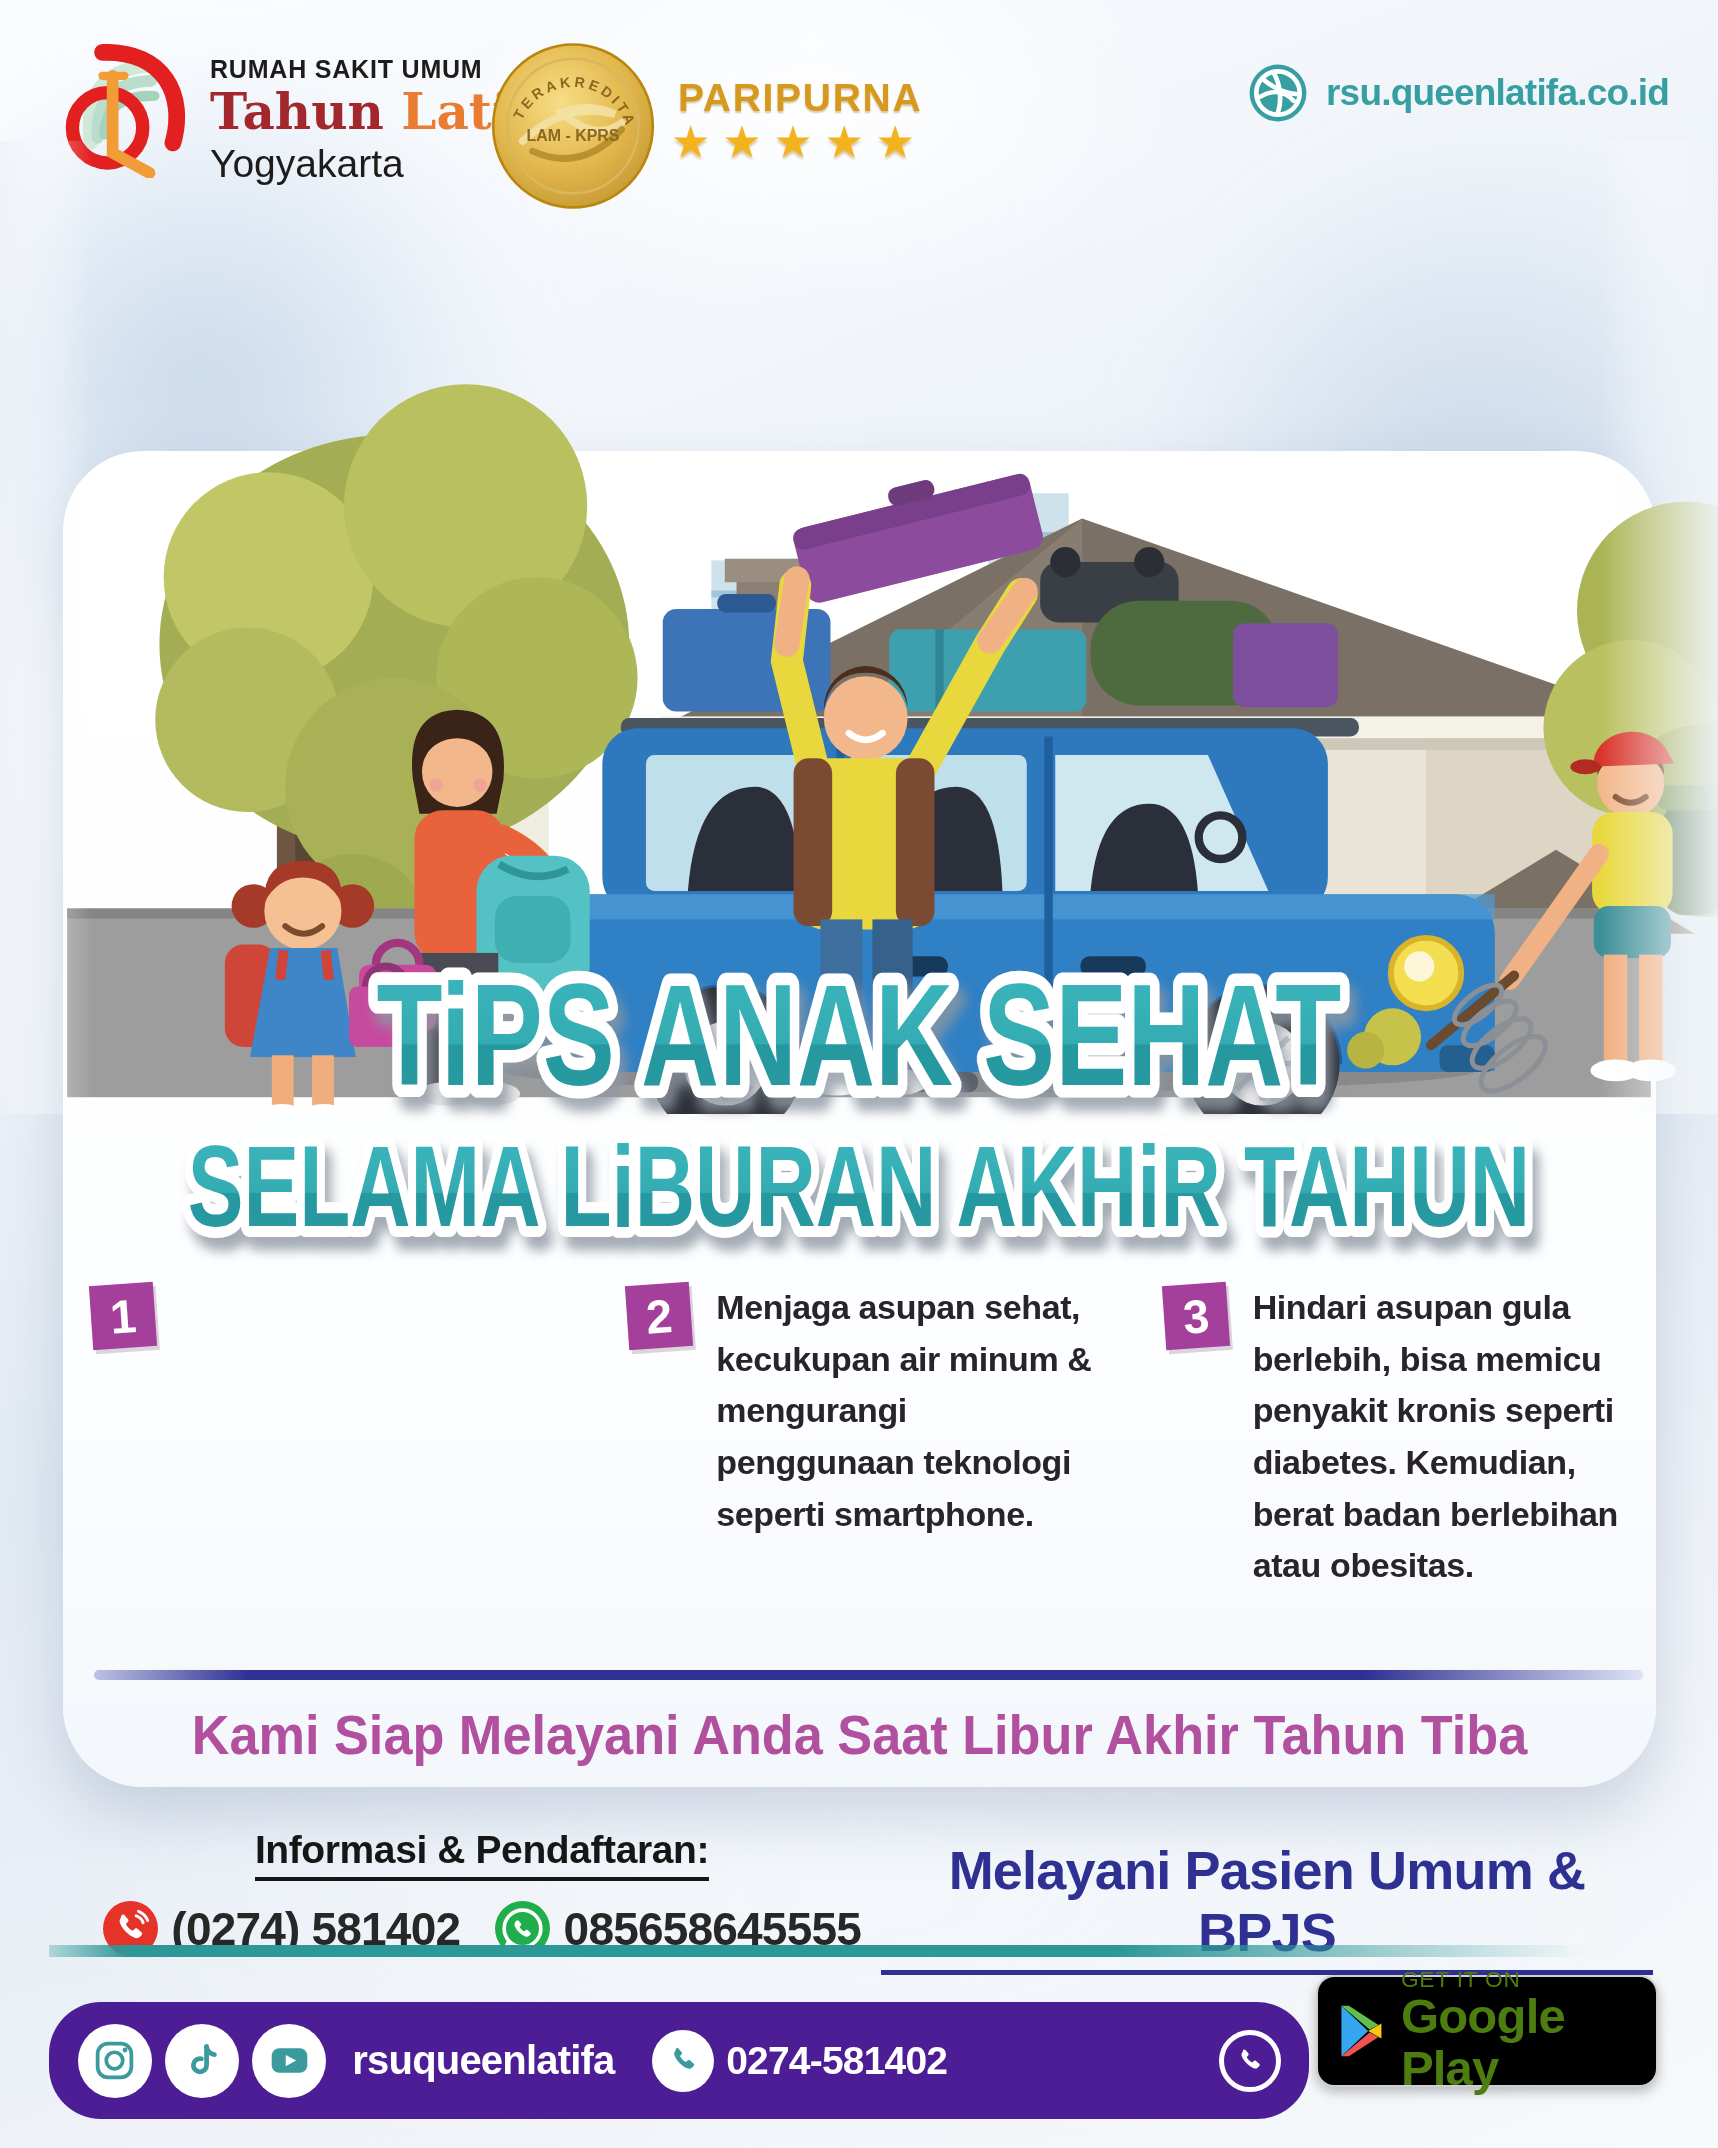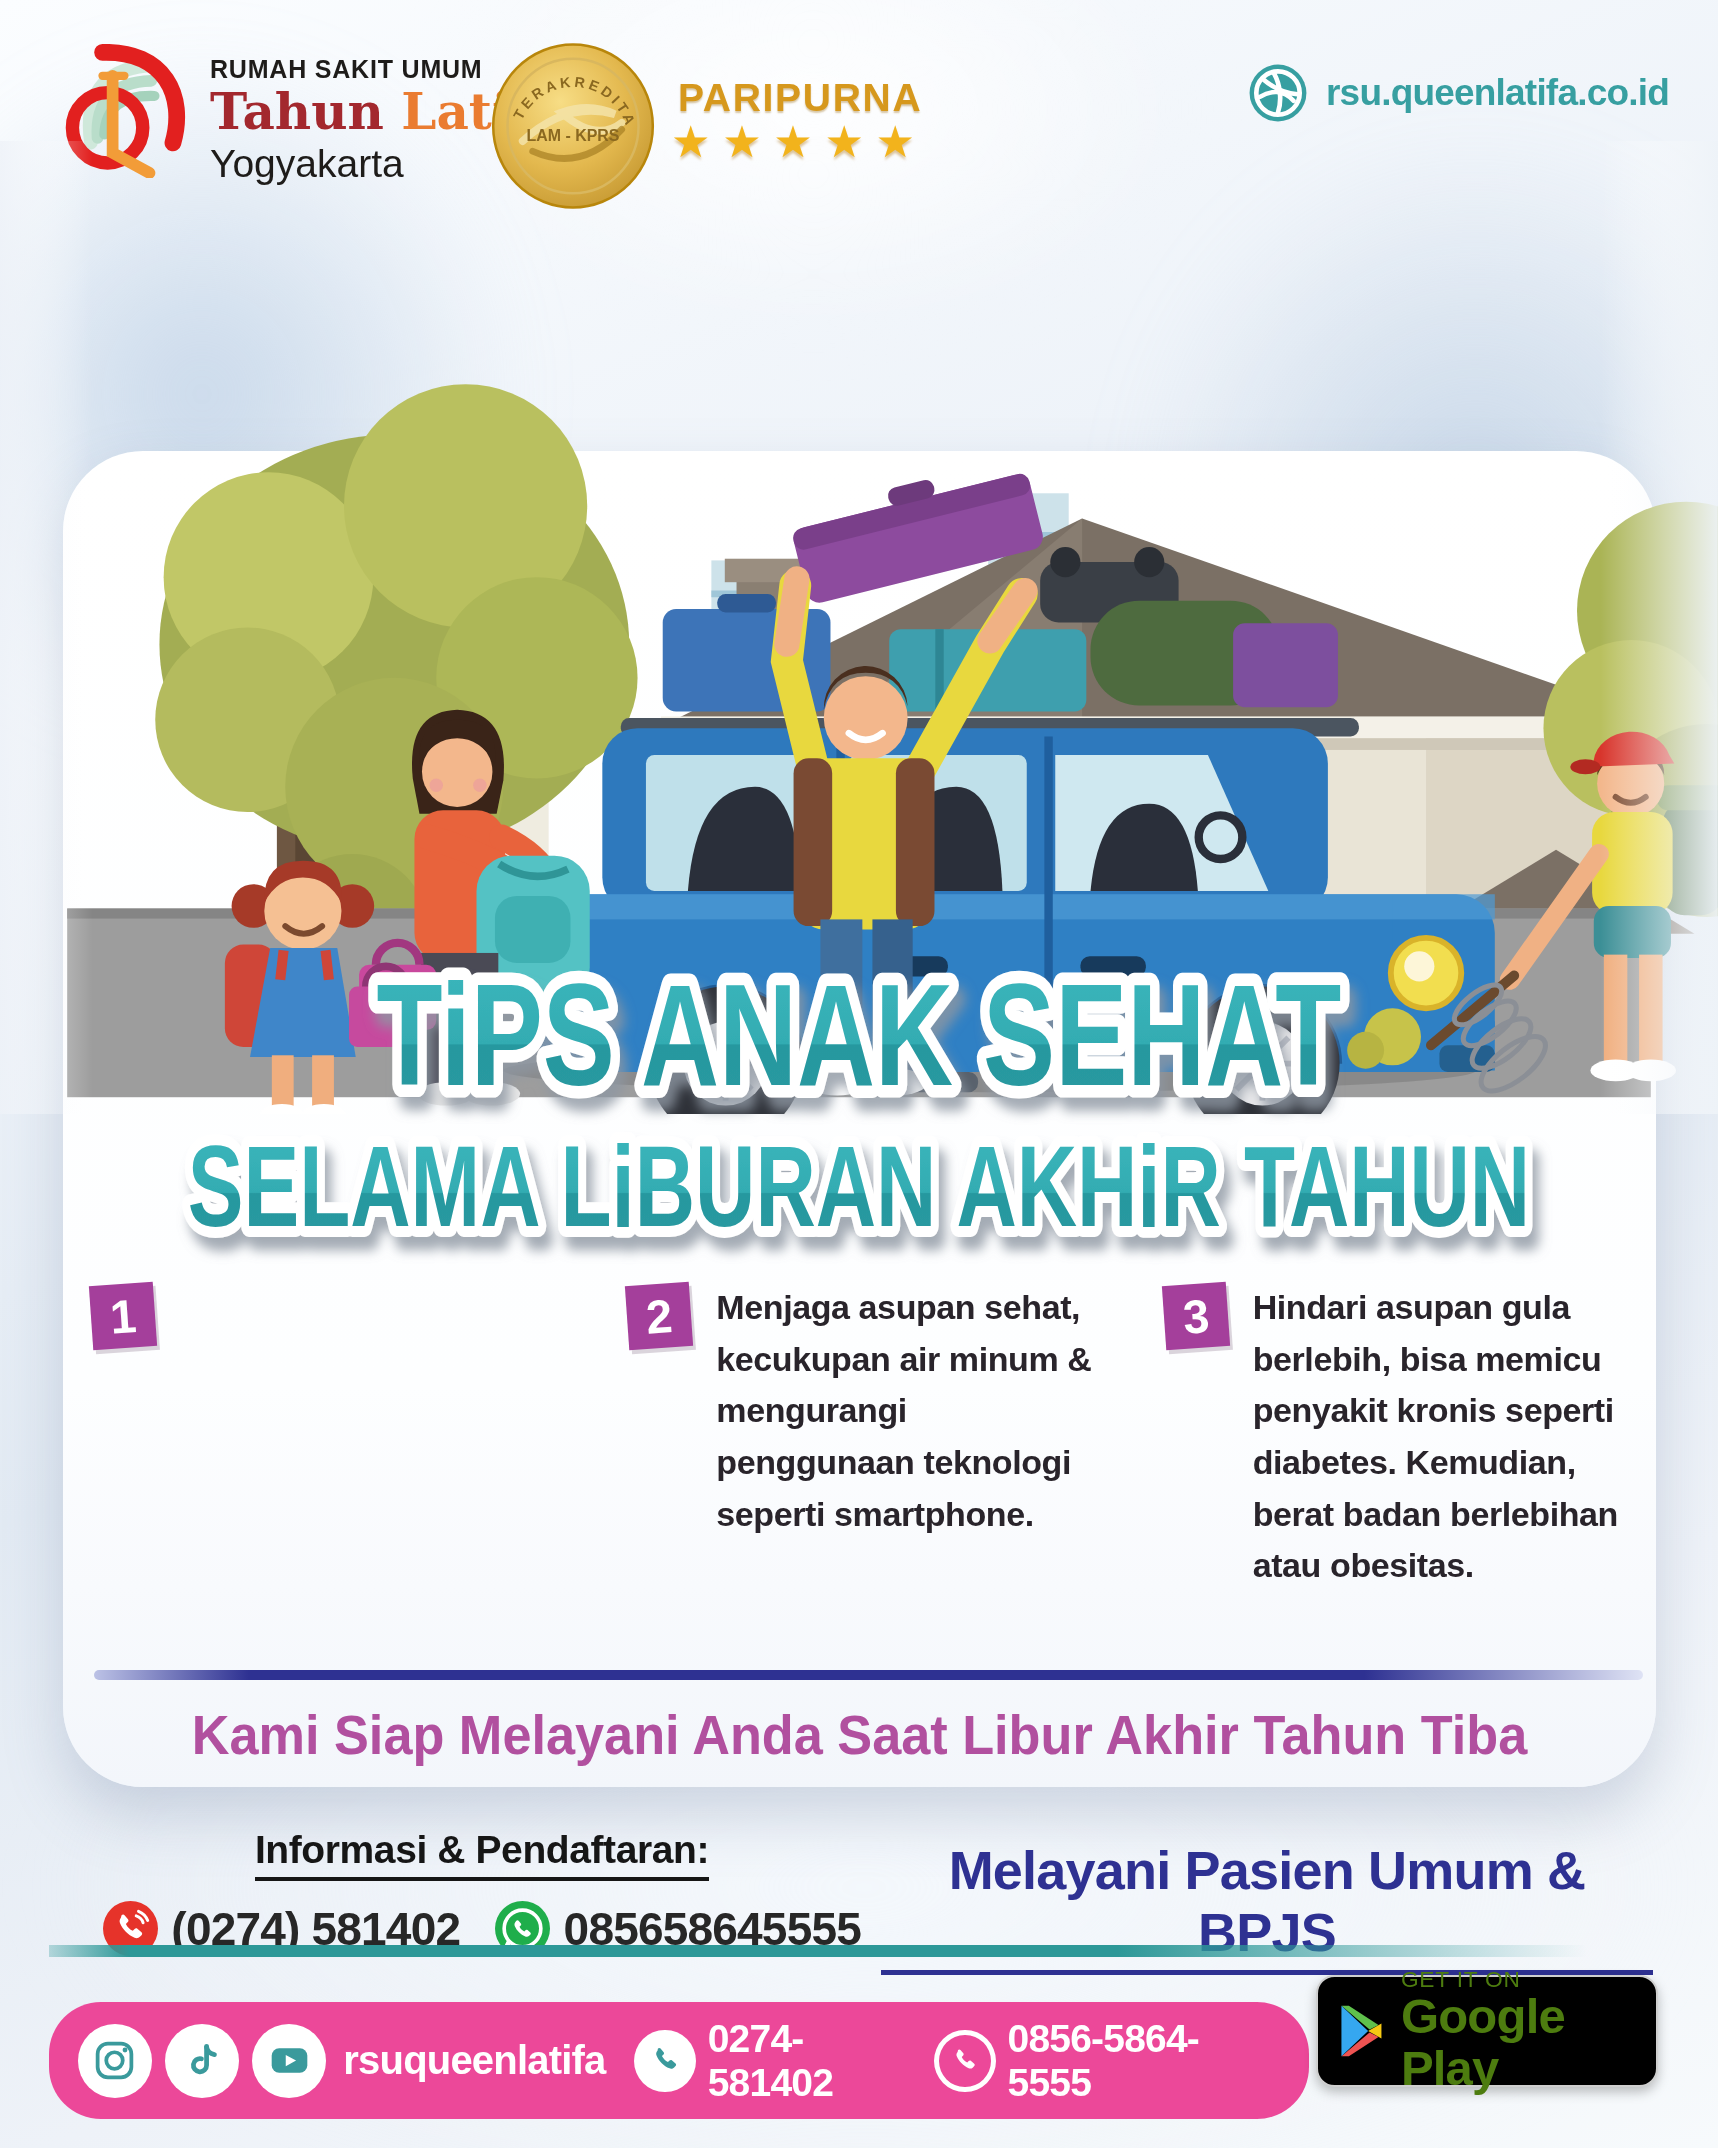--- a/index.html
+++ b/index.html
@@ -59,22 +59,22 @@
   .contact-numbers{margin-top:20px;display:flex;align-items:center;justify-content:center;gap:35px;}
   .phone-item{display:flex;align-items:center;gap:13.4px;font-size:46px;font-weight:bold;color:#272727;letter-spacing:-0.8px;}
   .services-wrap{position:absolute;left:881px;top:1839px;width:772px;text-align:center;}
   .services{display:inline-block;font-size:54px;font-weight:bold;color:#2e3192;
     border-bottom:5px solid #2e3192;padding-bottom:6.7px;letter-spacing:-0.8px;}
 
   .divider-teal{position:absolute;left:49px;top:1945px;width:1619px;height:11.7px;
     background:linear-gradient(90deg,rgba(45,152,152,.3) 0%,#2d9898 5%,#2d9898 66%,rgba(45,152,152,0) 95%);}
 
   
-  .footer-bar{position:absolute;left:49px;top:2002px;width:1260px;height:117px;background:#ec4899;
-    border-radius:52px;display:flex;align-items:center;box-sizing:border-box;padding:0 28.5px;gap:7px;}
+  .footer-bar{position:absolute;left:49px;top:2002px;width:1260px;height:117px;background:#4c1d95;
+    border-radius:52px;display:flex;align-items:center;box-sizing:border-box;padding:0 28.5px;gap:16px;}
   .social-icons{display:flex;gap:13.4px;align-items:center;}
   .sc{width:74px;height:74px;border-radius:50%;background:#ffffff;display:flex;align-items:center;justify-content:center;}
   .handle{color:#fff;font-size:40px;font-weight:bold;margin-left:10px;letter-spacing:-0.8px;}
   .fgroup{display:flex;align-items:center;gap:11.7px;color:#fff;font-size:39px;font-weight:bold;margin-left:auto;letter-spacing:-0.8px;}
   .fgroup.first{margin-left:22px;}
   .fc{width:62px;height:62px;border-radius:50%;display:flex;align-items:center;justify-content:center;}
   .fc.solid{background:#ffffff;}
   .fc.ring{border:5px solid #ffffff;box-sizing:border-box;}
 
   .gplay{position:absolute;left:1316px;top:1975px;width:342px;height:112px;background:#000;
@@ -472,21 +472,20 @@
       </svg>
     </span>
     <span>0274-581402</span>
   </div>
   <div class="fgroup">
     <span class="fc ring">
       <svg width="34" height="34" viewBox="0 0 24 24">
         <path d="M7.1 4.2c.5-.5 1.3-.5 1.7 0l2 2.4c.4.4.3 1.1-.1 1.5l-1 1c.8 1.7 2.2 3.1 3.9 3.9l1-1c.4-.4 1.1-.5 1.5-.1l2.4 2c.5.4.5 1.2 0 1.7l-.9.9c-.8.8-2 1.1-3 .6-3.8-1.6-6.8-4.6-8.4-8.4-.5-1-.2-2.2.6-3z" fill="#ffffff"></path>
       </svg>
     </span>
-    <span>0856-5864-5555</span>
   </div>
 </div>
 
 <div class="gplay">
   <svg width="55" height="62" viewBox="0 0 64 72">
     <polygon points="6,2 44,34 56,28 16,2" fill="#5fc04b"></polygon>
     <polygon points="42,36 60,26 60,46" fill="#f6c913"></polygon>
     <polygon points="6,70 44,38 56,44 16,70" fill="#ee5352"></polygon>
     <polygon points="6,2 6,70 42,36" fill="#35a7f0"></polygon>
   </svg>

